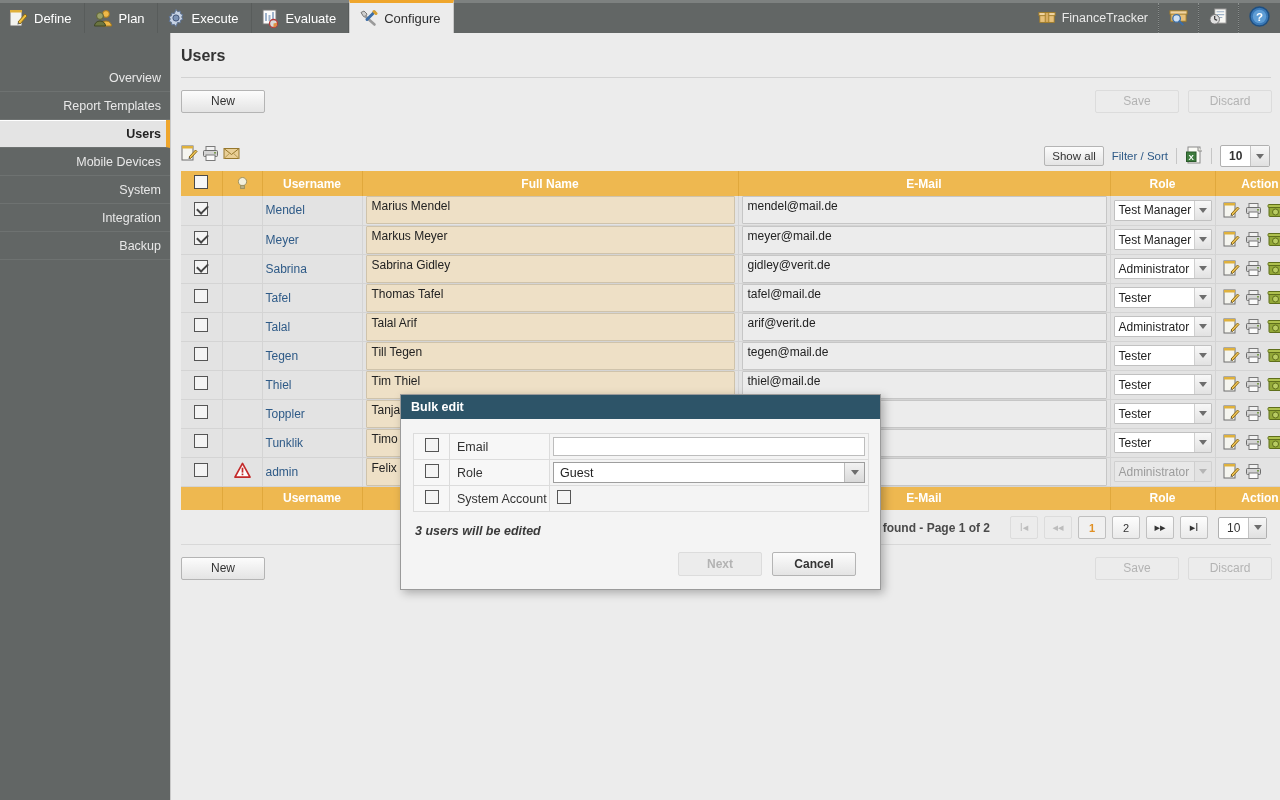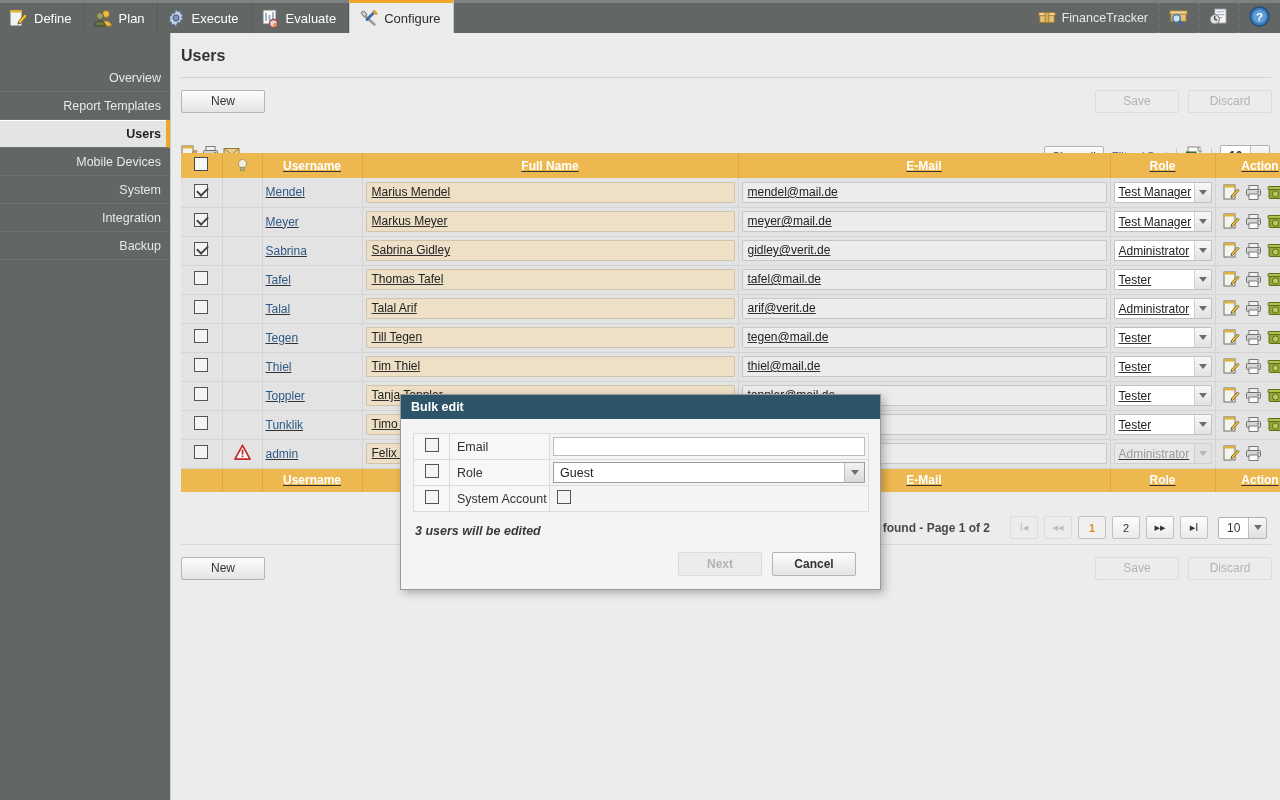--- a/index.html
+++ b/index.html
@@ -111,21 +111,21 @@
   .sel-box .val { padding: 0 8px; font-weight: bold; font-size: 12px; color: #333;}
   .sel-box .arrow {
     width: 19px; height: 20px; border-left: 1px solid #c3c3c3;
     background: linear-gradient(#f7f7f7, #e0e0e0);
     display: flex; align-items: center; justify-content: center;
   }
   .chev { width: 0; height: 0; border-left: 4px solid transparent;
           border-right: 4px solid transparent; border-top: 5px solid #6d6d6d; }
 
   
-  #grid { position: absolute; left: 10px; top: 120px; width: 1090px; text-decoration: underline; }
+  #grid { position: absolute; left: 10px; top: 138px; width: 1090px; }
   table.g { border-collapse: collapse; width: 1090px; table-layout: fixed; }
   table.g th {
     background: #edb košt;
     background: #eeb850;
     color: #fff; font-size: 12px; font-weight: bold;
     height: 25px; border-right: 1px solid #e0a83c;
     text-align: center;
   }
   table.g td {
     background: #e3e3e3; height: 29px;
@@ -138,21 +138,21 @@
   .c-user { width: 100px; }
   .c-name { width: 376px; }
   .c-mail { width: 372px; }
   .c-role { width: 105px; }
   .c-act  { width: 90px; }
 
   td.cell-user { padding-left: 8px; }
   .ulink { color: #2e5a87; cursor: pointer; font-size: 12px; }
 
   .fld {
-    height: 21px; line-height: 19px;
+    height: 28px; line-height: 19px;
     border: 1px solid #c6c6c6; background: #fff;
     padding: 0 5px; font-size: 12px; color: #222;
     border-radius: 1px; overflow: hidden; white-space: nowrap;
   }
   .fld.tan { background: #eee0c6; border-color: #cfc3ab; }
   .fld.grey { background: #ececec; }
 
   .cb {
     width: 14px; height: 14px; border: 1px solid #555; background: #f4f4f4;
     display: inline-block; position: relative; cursor: pointer;

